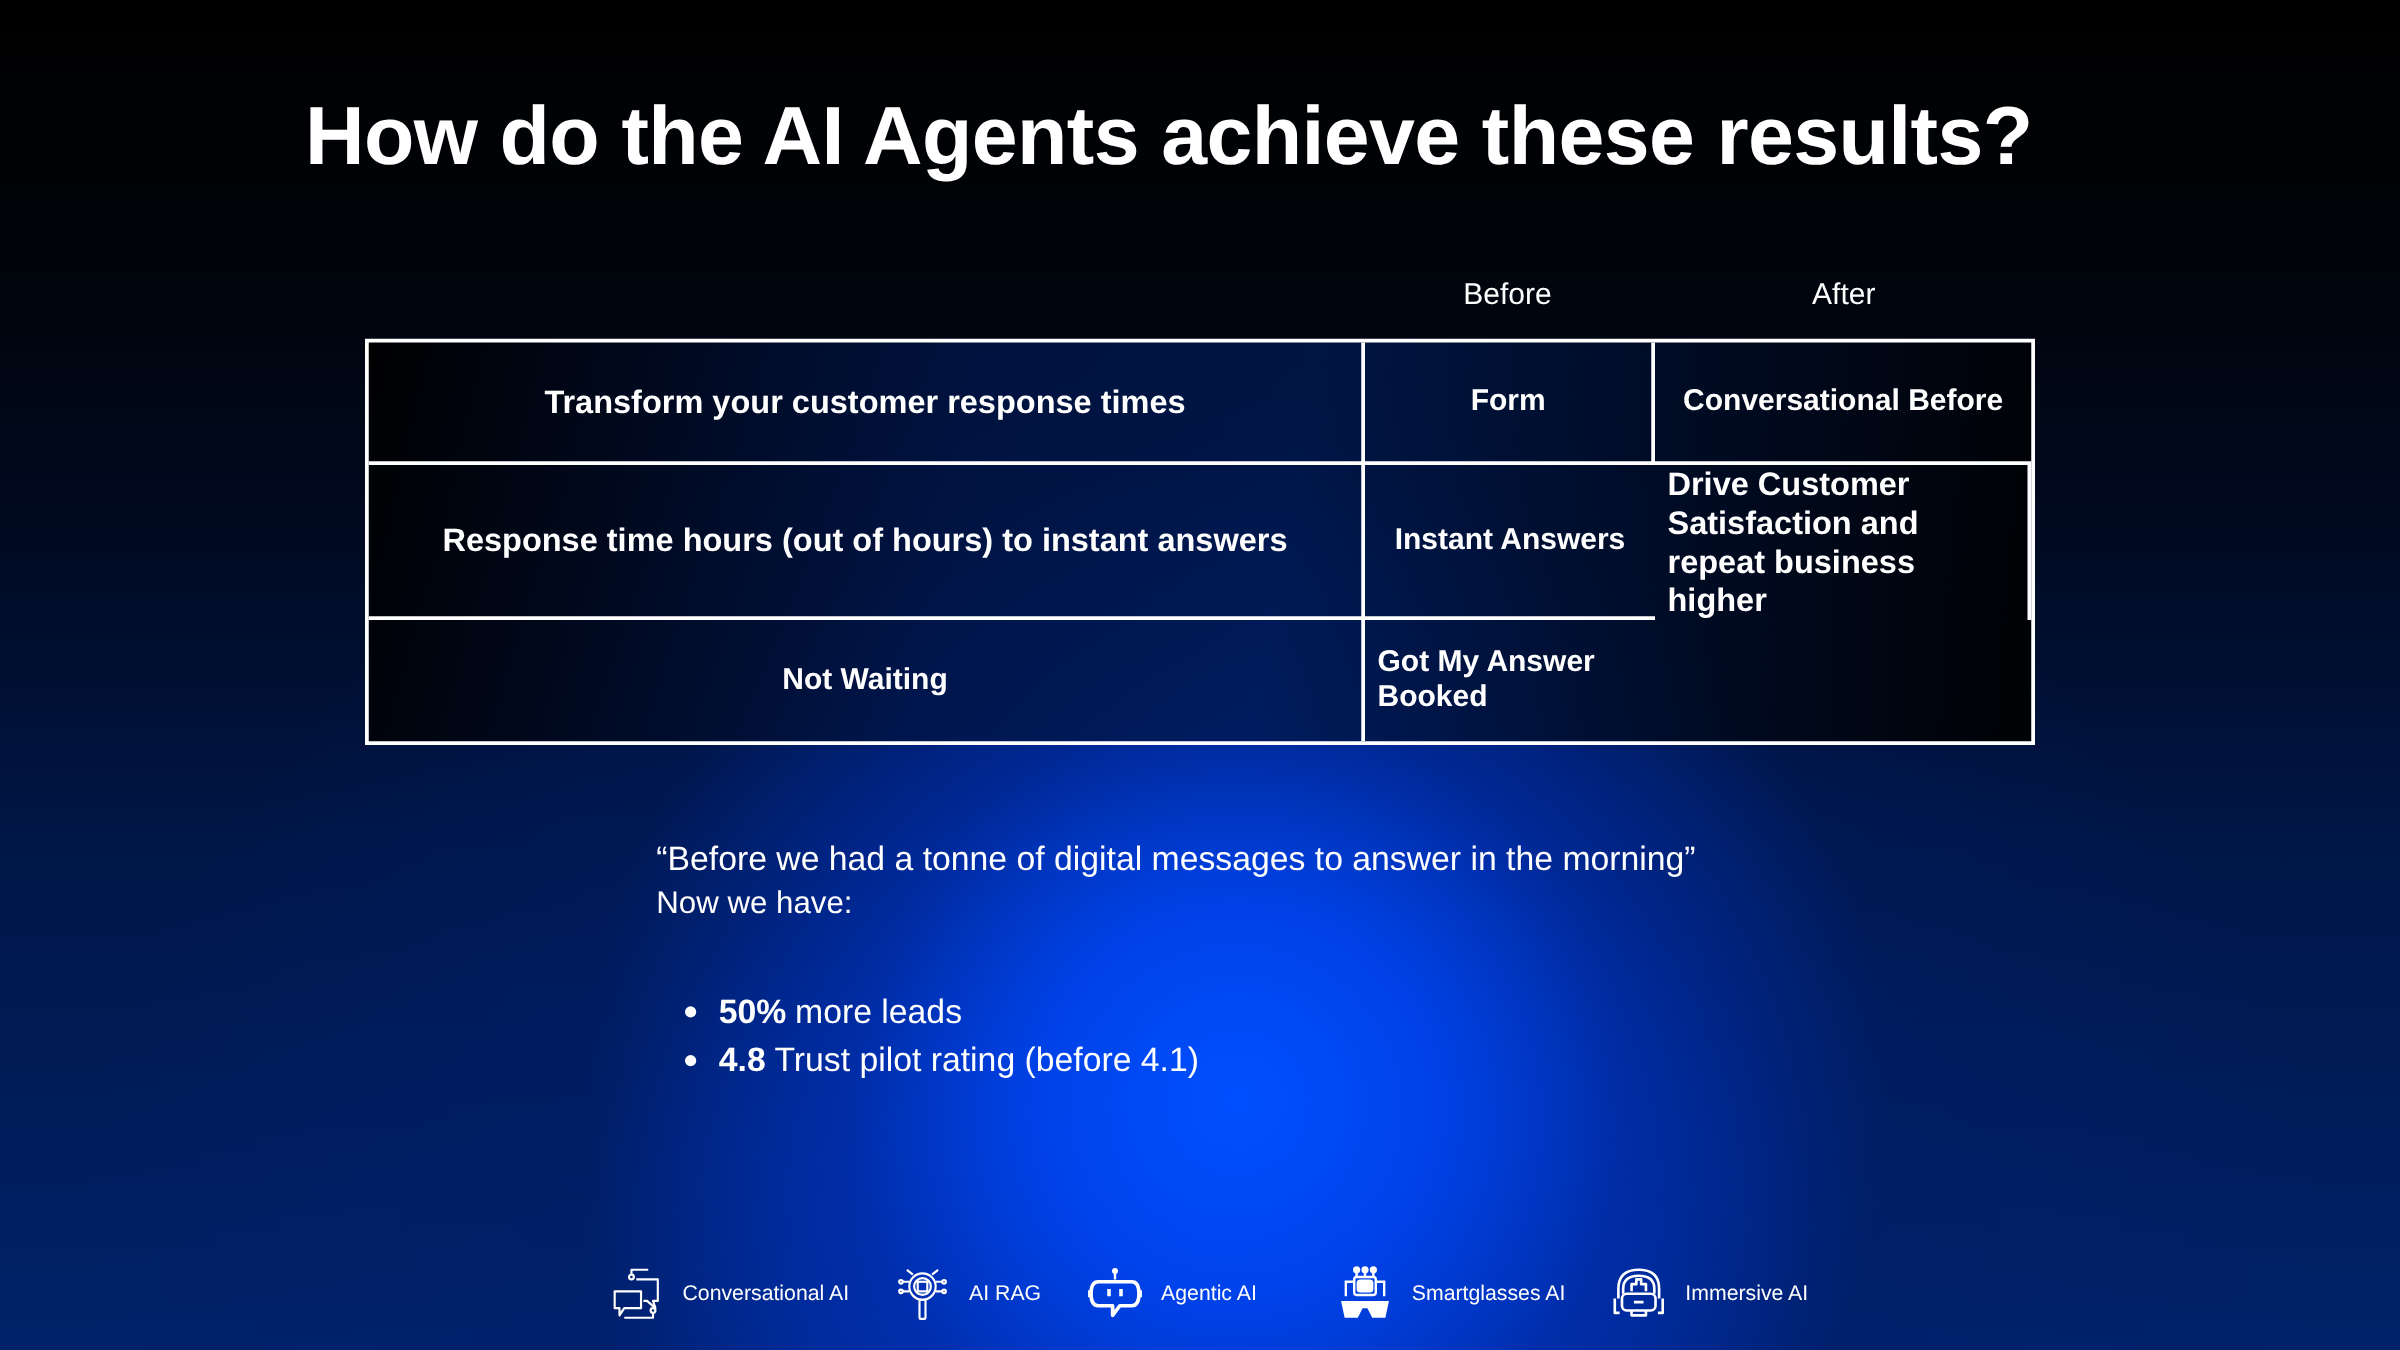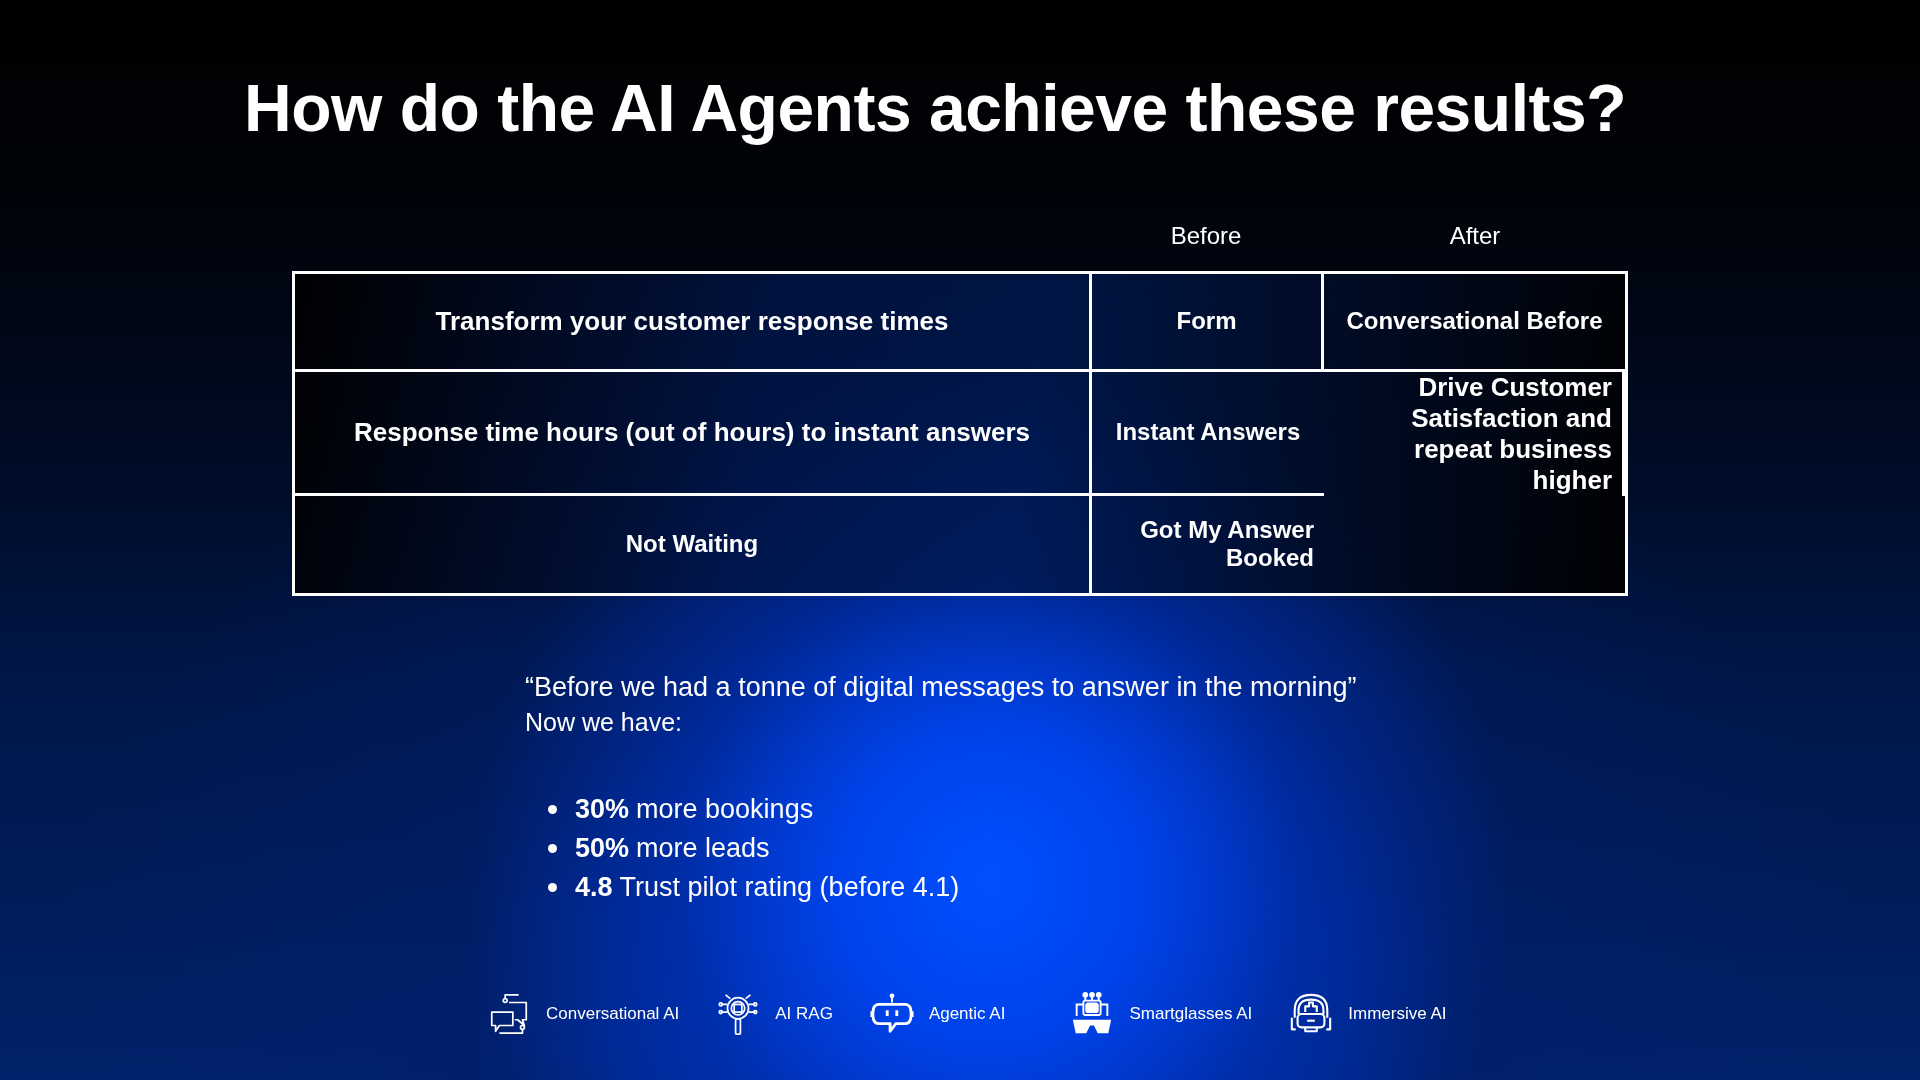--- a/index.html
+++ b/index.html
@@ -23,21 +23,21 @@
   }
   .col-head.before { left:1092px; width:228px; }
   .col-head.after  { left:1324px; width:302px; }
   .table {
     position:absolute; left:292px; top:271px; width:1336px; height:325px;
     border:3px solid #ffffff; box-sizing:border-box;
     display:grid; grid-template-columns:797px 232px 1fr; grid-template-rows:1fr 1fr 1fr;
     background:linear-gradient(100deg, rgba(0,0,0,0.95) 0%, rgba(0,20,70,0.85) 35%, rgba(0,25,80,0.8) 55%, rgba(0,0,0,0.95) 100%);
   }
   .cell {
-    display:flex; align-items:center; justify-content:center; text-align:right;
+    display:flex; align-items:center; justify-content:center; text-align:left;
     border-right:3px solid #fff; border-bottom:3px solid #fff;
     font-weight:700; box-sizing:border-box; padding:0 10px;
   }
   .cell.c3 { border-right:none; }
   .cell.r3 { border-bottom:none; }
   .cell.label { font-size:26px; }
   .cell.val { font-size:24px; }
   .quote {
     position:absolute; left:525px; top:672px; font-size:27px; font-weight:400;
   }
@@ -45,21 +45,21 @@
     position:absolute; left:525px; top:708px; font-size:25px;
   }
   .bullets {
     position:absolute; left:548px; top:790px; margin:0; padding:0; list-style:none;
     font-size:27px;
   }
   .bullets li { height:39px; line-height:39px; display:flex; align-items:center; }
   .bullets .dot { width:9px; height:9px; border-radius:50%; background:#fff; margin-right:18px; }
   .bullets b { font-weight:700; margin-right:7px; }
   .icons {
-    position:absolute; top:986px; left:486px; height:55px; display:flex; 
+    position:absolute; top:1007px; left:486px; height:55px; display:flex; 
   }
   .icon-item { display:flex; align-items:center; }
   .icon-item svg { width:46px; height:46px; }
   .icon-label { font-size:17px; margin-left:14px; }
 </style>
 </head>
 <body>
 
 <div class="slide">
   <h1 class="title" style="margin-top:0">How do the AI Agents achieve these results?</h1>
@@ -76,25 +76,20 @@
     <div class="cell val c3">Instant Answers</div>
 
     <div class="cell label r3">Drive Customer Satisfaction and repeat business higher</div>
     <div class="cell val r3">Not Waiting</div>
     <div class="cell val c3 r3">Got My Answer Booked</div>
   </div>
 
   <div class="quote">“Before we had a tonne of digital messages to answer in the morning”</div>
   <div class="now">Now we have:</div>
   <ul class="bullets">
-    <li>
-        <span class="dot"></span>
-        <b>30%</b>
-        <span>more bookings</span>
-      </li>
     <li>
         <span class="dot"></span>
         <b>50%</b>
         <span>more leads</span>
       </li>
     <li>
         <span class="dot"></span>
         <b>4.8</b>
         <span>Trust pilot rating (before 4.1)</span>
       </li>

